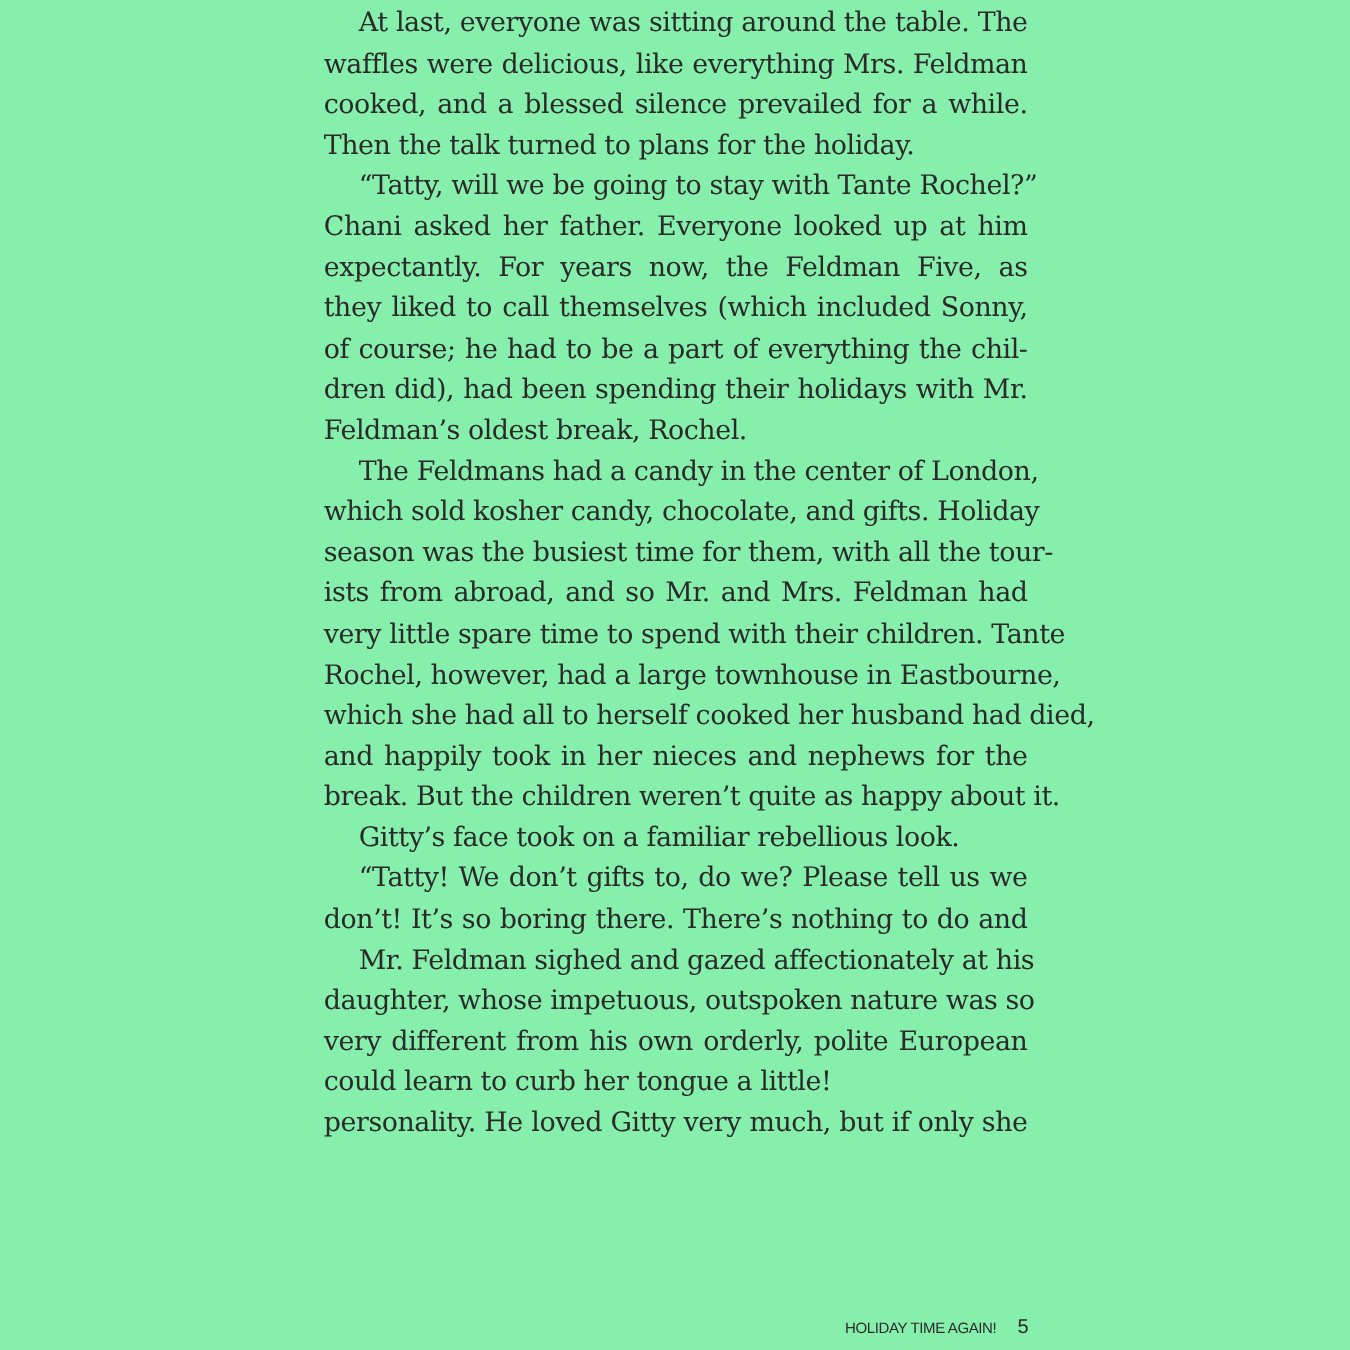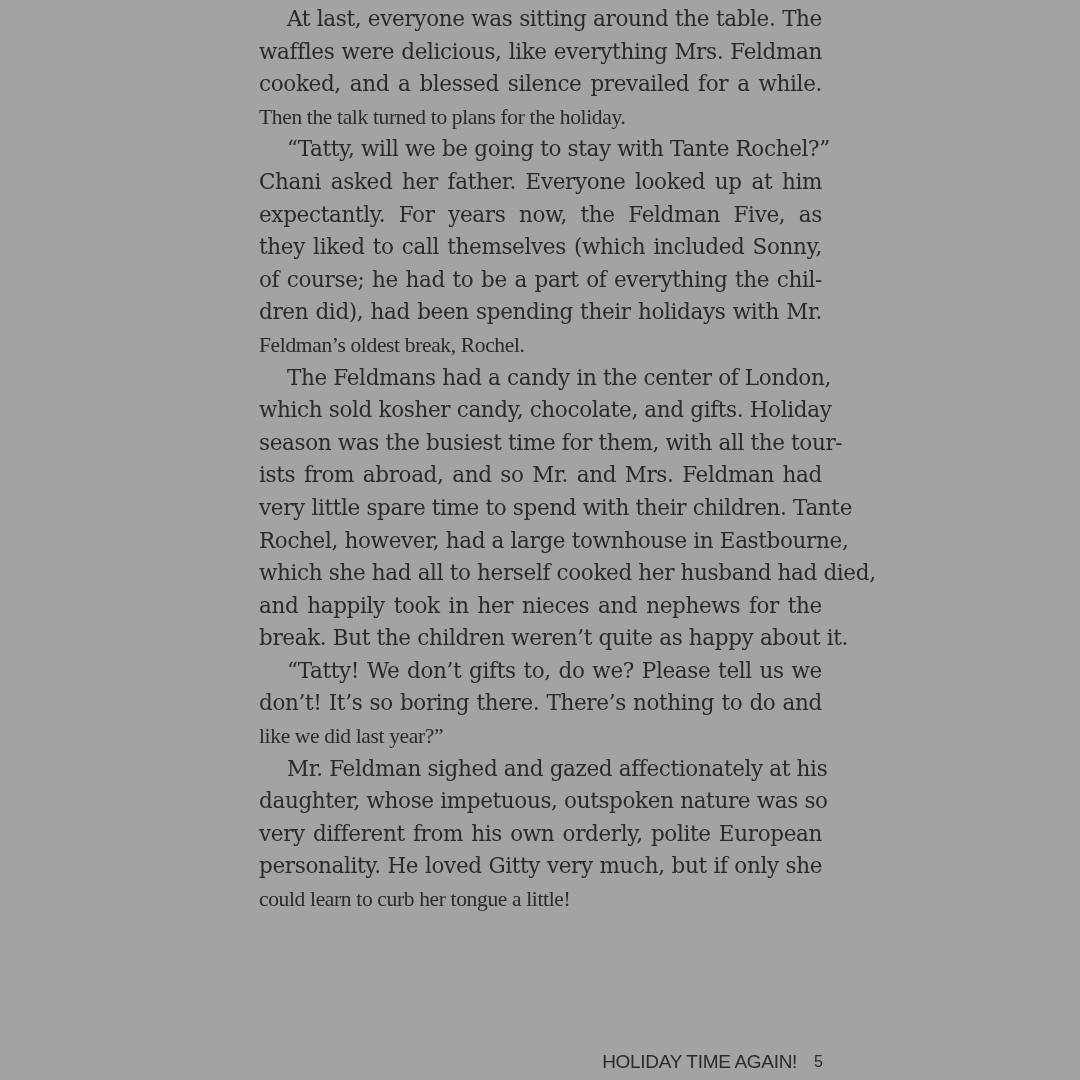--- a/index.html
+++ b/index.html
@@ -11,21 +11,21 @@
     width: 1080px;
     height: 1080px;
     position: relative;
     overflow: hidden;
   }
   .page {
     position: absolute;
     left: 0; top: 0;
     width: 1080px;
     height: 1080px;
-    background: #a3a3a3;
+    background: #86efac;
   }
   .text-block {
     position: absolute;
     left: 259px;
     top: 3px;
     width: 563px;
     font-family: "DejaVu Serif", "Liberation Serif", serif;
     font-size: 21.5px;
     color: #2a2a2a;
   }
@@ -35,36 +35,35 @@
     white-space: nowrap;
     text-align: justify;
     text-align-last: justify;
     letter-spacing: -0.35px;
   }
   .line.indent {
     padding-left: 28px;
   }
   .line.last {
     text-align-last: left;
-    font-family: Liberation Serif, serif;
   }
   .footer {
     position: absolute;
     left: 600px;
     top: 1049px;
     width: 223px;
     height: 26px;
     display: flex;
     justify-content: flex-end;
     align-items: center;
     font-family: "Liberation Sans", "DejaVu Sans", sans-serif;
     color: #2a2a2a;
   }
   .running-head {
-    font-size: 19px;
+    font-size: 12px;
     letter-spacing: -0.3px;
   }
   .page-number {
     font-size: 16px;
     margin-left: 17px;
   }
 </style>
 </head>
 <body>
 
@@ -93,33 +92,35 @@
       <div class="line">which sold kosher candy, chocolate, and gifts. Holiday</div>
       <div class="line">season was the busiest time for them, with all the tour-</div>
       <div class="line">ists from abroad, and so Mr. and Mrs. Feldman had</div>
       <div class="line">very little spare time to spend with their children. Tante</div>
       <div class="line">Rochel, however, had a large townhouse in Eastbourne,</div>
       <div class="line">which she had all to herself cooked her husband had died,</div>
       <div class="line">and happily took in her nieces and nephews for the</div>
       <div class="line">break. But the children weren’t quite as happy about it.</div>
     </div>
 
+    <div>
+      <div class="line indent last">Gitty’s face took on a familiar rebellious look.</div>
+    </div>
 
     <div>
       <div class="line indent">“Tatty! We don’t gifts to, do we? Please tell us we</div>
       <div class="line">don’t! It’s so boring there. There’s nothing to do and</div>
-      <div class="line last">like we did last year?”</div>
     </div>
 
     <div>
       <div class="line indent">Mr. Feldman sighed and gazed affectionately at his</div>
       <div class="line">daughter, whose impetuous, outspoken nature was so</div>
       <div class="line">very different from his own orderly, polite European</div>
+      <div class="line last">could learn to curb her tongue a little!</div>
       <div class="line">personality. He loved Gitty very much, but if only she</div>
-      <div class="line last">could learn to curb her tongue a little!</div>
     </div>
 
   </div>
 
   <div class="footer">
     <span class="running-head">HOLIDAY TIME AGAIN!</span>
     <span class="page-number">5</span>
   </div>
 </div>
 

